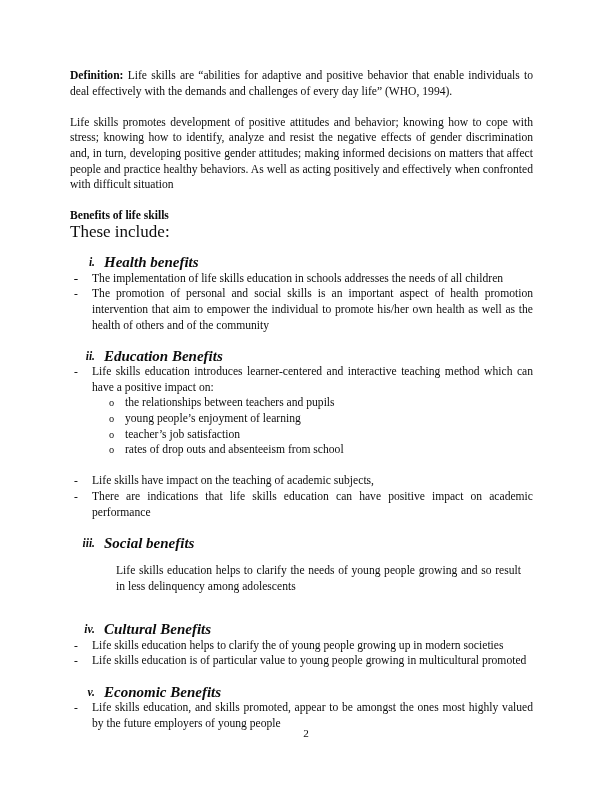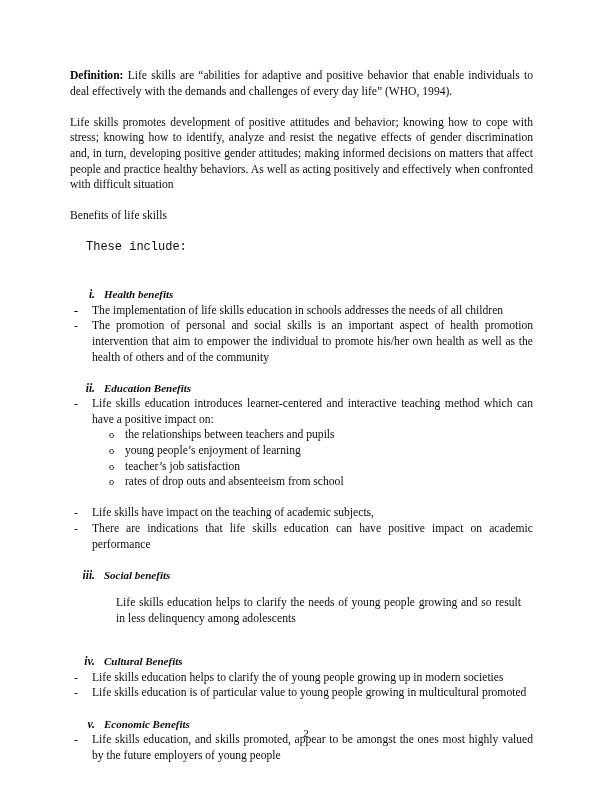--- a/index.html
+++ b/index.html
@@ -30,49 +30,48 @@
   }
   .spacer-line {
     height: 15.6px;
   }
   .bold {
     font-weight: bold;
   }
   .section-heading {
     font-size: 11.6px;
     line-height: 15.6px;
-    font-weight: normal;
+    font-weight: bold;
     margin: 0;
   }
   .these-include {
-    font-size: 12px;
-    line-height: 15.6px;
-    margin: 16px;
-    font-family: Liberation Mono, monospace;
+    font-size: 17px;
+    line-height: 15.6px;
+    margin: 0;
   }
 
   
   .roman-item {
     position: relative;
     margin: 0;
     padding-left: 34px;   
   }
   .roman-marker {
     position: absolute;
     left: 0;
     top: 0;
     width: 25px;
     text-align: right;
     font-size: 11.6px;
     line-height: 15.6px;
     font-weight: bold;
     font-style: italic;
   }
   .roman-title {
-    font-size: 11px;
+    font-size: 15px;
     line-height: 15.6px;
     font-weight: bold;
     font-style: italic;
     margin: 0;
   }
   .roman-para {
     font-size: 11.6px;
     line-height: 15.6px;
     text-align: justify;
     margin: 12px;

